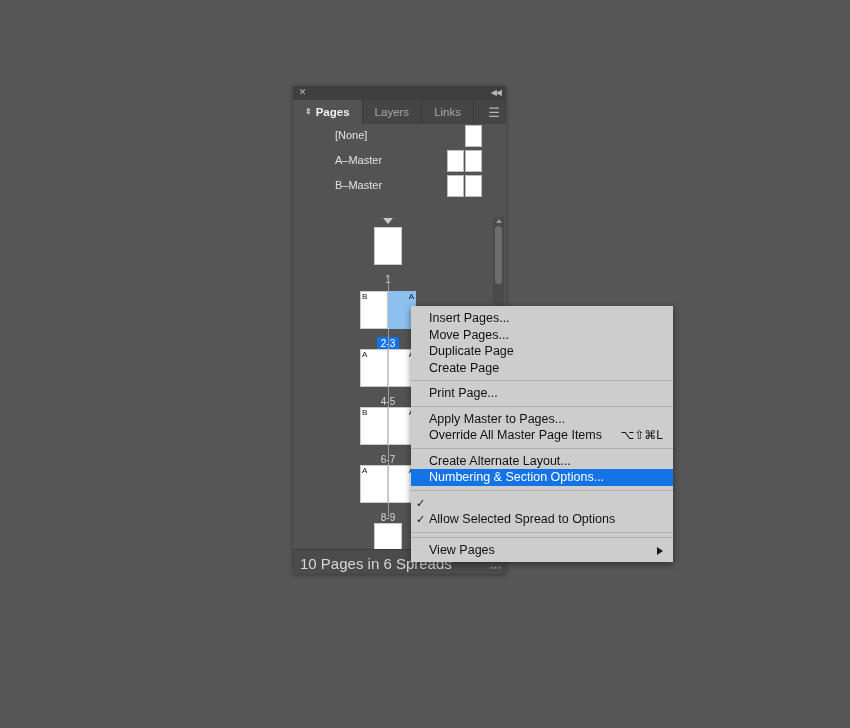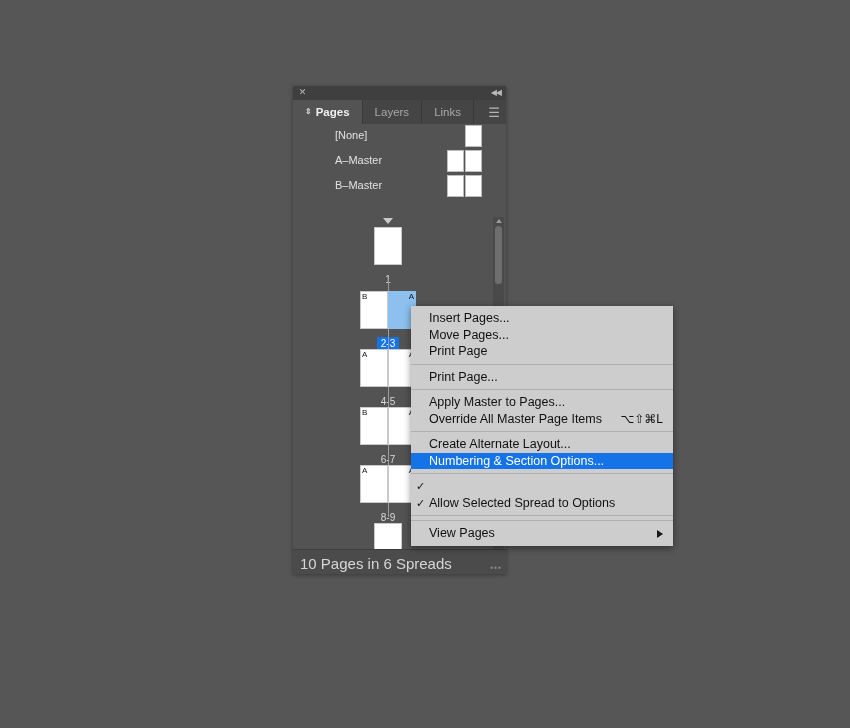--- a/index.html
+++ b/index.html
@@ -438,21 +438,24 @@
 
 <div id="context-menu">
 
   <div class="mi">
     <span>Insert Pages...</span>
   </div>
   <div class="mi">
     <span>Move Pages...</span>
   </div>
   <div class="mi">
-    <span>Print Page</span>
+    <span>Duplicate Page</span>
+  </div>
+  <div class="mi">
+    <span>Create Page</span>
   </div>
 
   <div class="menu-sep"></div>
 
   <div class="mi">
     <span>Print Page...</span>
   </div>
 
   <div class="menu-sep"></div>
 

